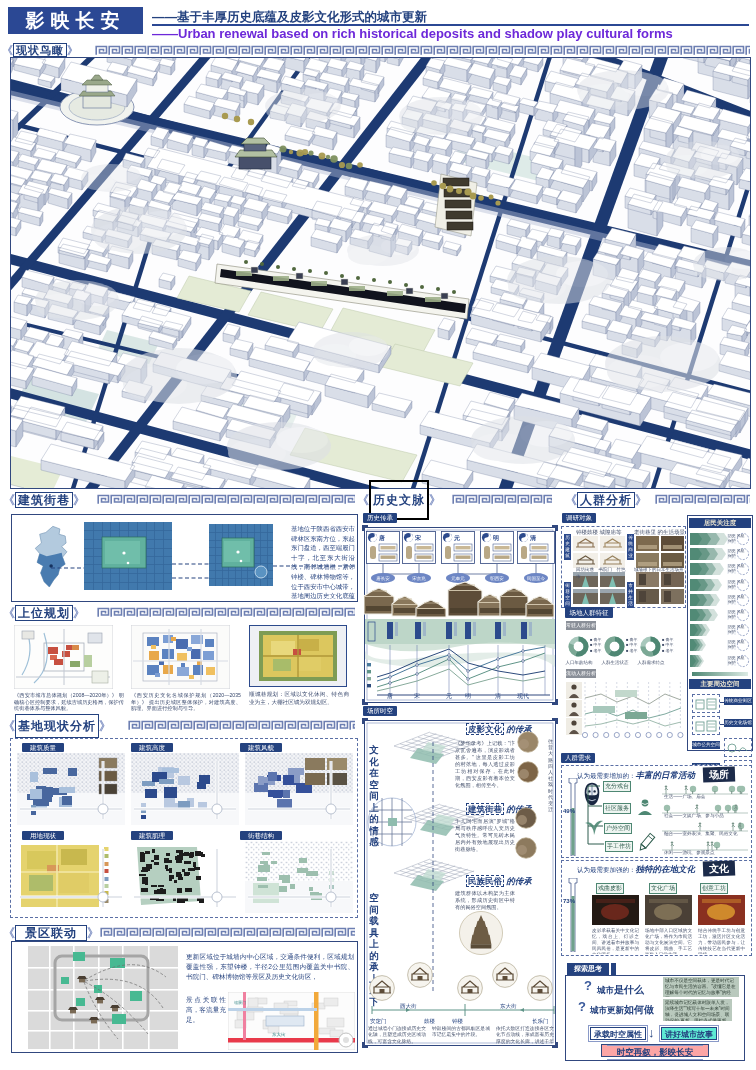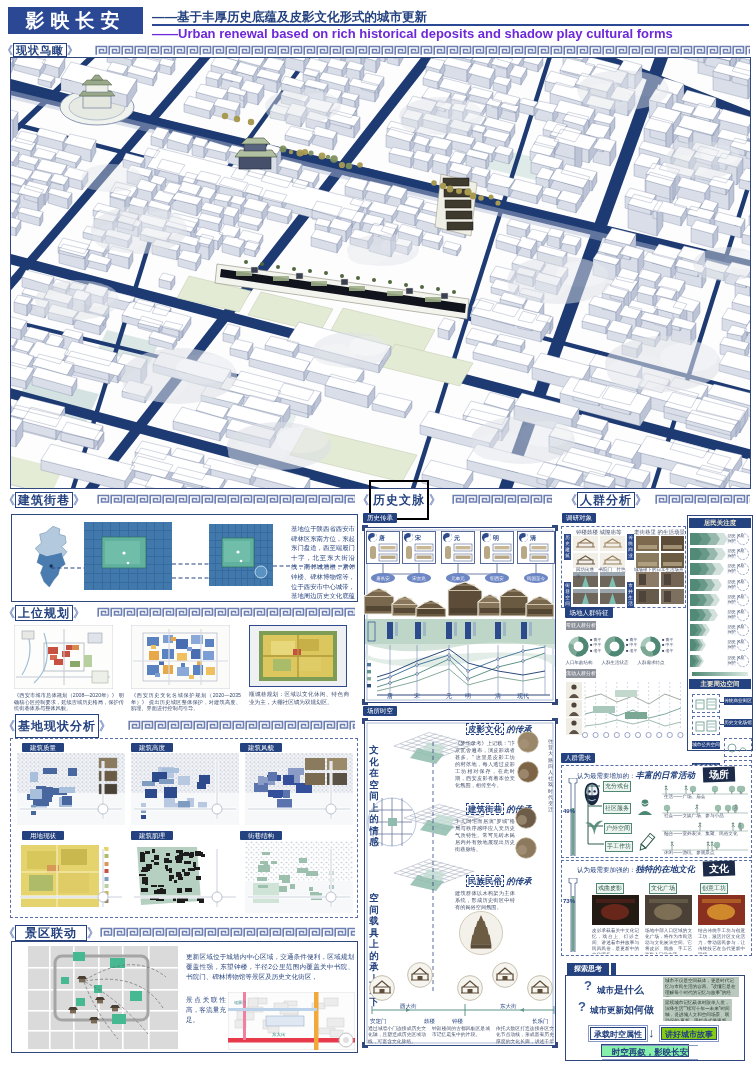--- a/index.html
+++ b/index.html
@@ -1508,23 +1508,23 @@
 
 <div class="abs" style="left:663px;top:977px;width:76px;height:20px;background:#b9c9bd;font-size:4.6px;line-height:6px;color:#2a3a30;padding:1px 2px;overflow:hidden">城市不仅是空间载体，更是时代记忆与市民生活的容器。"读懂它是在理解每个时代的记忆与故事"的经历。</div>
 
 <div class="abs" style="left:578px;top:999px;font-size:13px;color:#3a5a9c;font-weight:bold">?</div>
 <div class="abs" style="left:590px;top:1003px;font-size:8.5px;color:#24427f;font-weight:bold">城市更新<span style="font-size:10px">如何做</span></div>
 
 <div class="abs" style="left:663px;top:999px;width:69px;height:22px;background:#b9c9bd;font-size:4.6px;line-height:6px;color:#2a3a30;padding:1px 2px;overflow:hidden">延续城市记忆载体时跟单人发，演绎生活""续写十年一未来"时间轴，促进城人文和空间场景、联动保护·更新，用针灸式微更新打开新的叙事。</div>
 
 <div class="abs" style="left:590px;top:1027px;width:56px;height:13px;border:1.2px solid #24427f;outline:1px solid #8a9ac8;outline-offset:1.5px;font-size:8px;line-height:13px;text-align:center;color:#24427f;font-weight:bold;background:#fff">承载时空属性</div>
 <div class="abs" style="left:648px;top:1025px;font-size:13px;color:#24427f;font-weight:bold">↓</div>
-<div class="abs" style="left:661px;top:1027px;width:56px;height:13px;border:1.2px solid #24427f;outline:1px solid #8a9ac8;outline-offset:1.5px;font-size:8px;line-height:13px;text-align:center;color:#24427f;font-weight:bold;background:#84cc16">讲好城市故事</div>
-
-<div class="abs" style="left:601px;top:1044px;width:88px;height:13px;border:1px solid #31487f;font-size:8.5px;line-height:13px;text-align:center;color:#24427f;font-weight:bold;background:#86efac"><span style="display:inline-block;width:96px;border-top:0.8px solid #8a9ac8;border-bottom:0.8px solid #8a9ac8">时空再叙，影映长安</span></div>
+<div class="abs" style="left:661px;top:1027px;width:56px;height:13px;border:1.2px solid #24427f;outline:1px solid #8a9ac8;outline-offset:1.5px;font-size:8px;line-height:13px;text-align:center;color:#24427f;font-weight:bold;background:#5eead4">讲好城市故事</div>
+
+<div class="abs" style="left:601px;top:1044px;width:108px;height:13px;border:1px solid #31487f;font-size:8.5px;line-height:13px;text-align:center;color:#24427f;font-weight:bold;background:#fca5a5"><span style="display:inline-block;width:96px;border-top:0.8px solid #8a9ac8;border-bottom:0.8px solid #8a9ac8">时空再叙，影映长安</span></div>
 
 <div class="sec" style="left:3px;top:925px;font-size:12px"><span class="br">《</span><span style="border:1px solid #24427f;padding:0 9px;letter-spacing:1px">景区联动</span><span class="br">》</span></div>
 <svg class="abs" style="left:100px;top:927px" width="255" height="11" viewBox="0 0 255 11">
     <rect width="255" height="11" fill="url(#mk)"></rect>
   </svg>
 
 <div class="panel" style="left:11px;top:941px;width:347px;height:112px"></div>
 
 <svg class="abs" style="left:28px;top:946px" width="150" height="103" viewBox="0 0 150 103">
     <rect width="150" height="103" fill="#dadada"></rect>

